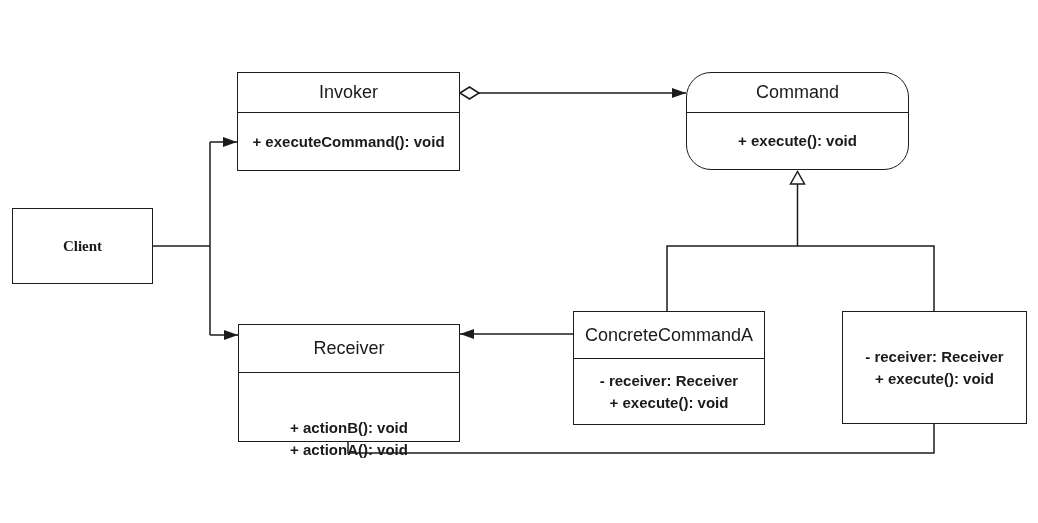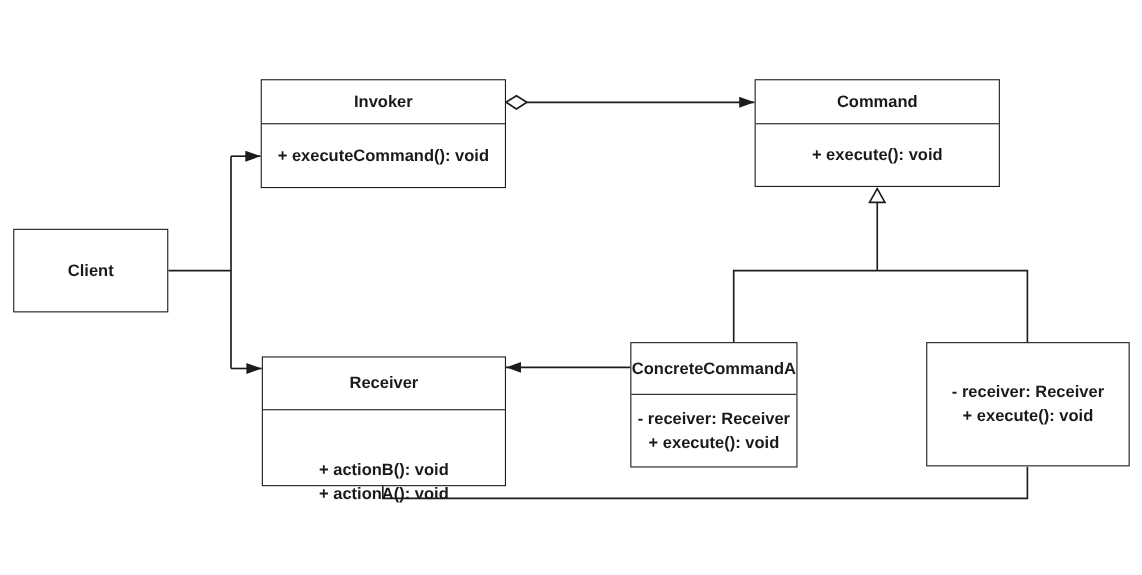--- a/index.html
+++ b/index.html
@@ -30,22 +30,22 @@
     display: flex;
     flex-direction: column;
     color: #1a1a1a;
   }
   .uml-title {
     box-sizing: border-box;
     display: flex;
     align-items: center;
     justify-content: center;
     border-bottom: 1.5px solid #1c1c1c;
-    font-size: 15px;
-    font-weight: 700;
+    font-size: 18px;
+    font-weight: 400;
     flex: 0 0 auto;
   }
   .uml-members {
     flex: 1 1 auto;
     display: flex;
     flex-direction: column;
     align-items: center;
     justify-content: center;
     font-size: 15px;
     font-weight: 600;
@@ -58,26 +58,26 @@
     align-items: center;
     justify-content: center;
     display: flex;
     flex-direction: row;
     font-size: 15px;
     font-weight: 600;
   }
   
   #box-invoker   { left: 237px; top: 72px;  width: 223px; height: 99px; }
   #box-invoker .uml-title { height: 40px; }
-  #box-command   { left: 686px; top: 72px;  width: 223px; height: 98px; }
+  #box-command   { left: 686px; top: 72px;  width: 223px; height: 98px; border-radius: 25px; }
   #box-command .uml-title { height: 40px; }
-  #box-client    { left: 12px;  top: 208px; width: 141px; height: 76px; }
+  #box-client    { left: 12px;  top: 208px; width: 141px; height: 76px; font-family: Liberation Serif, serif; }
   #box-receiver  { left: 238px; top: 324px; width: 222px; height: 118px; gap: 44px; }
   #box-receiver .uml-title { height: 48px; }
-  #box-cca       { left: 573px; top: 311px; width: 152px; height: 114px; }
+  #box-cca       { left: 573px; top: 311px; width: 192px; height: 114px; }
   #box-cca .uml-title { height: 47px; }
   #box-ccb       { left: 842px; top: 311px; width: 185px; height: 113px; }
   #box-ccb .uml-title { height: 45px; }
 </style>
 </head>
 <body>
 
 <div id="canvas">
 
   <svg id="connectors" viewBox="0 0 1038 523" xmlns="http://www.w3.org/2000/svg">

